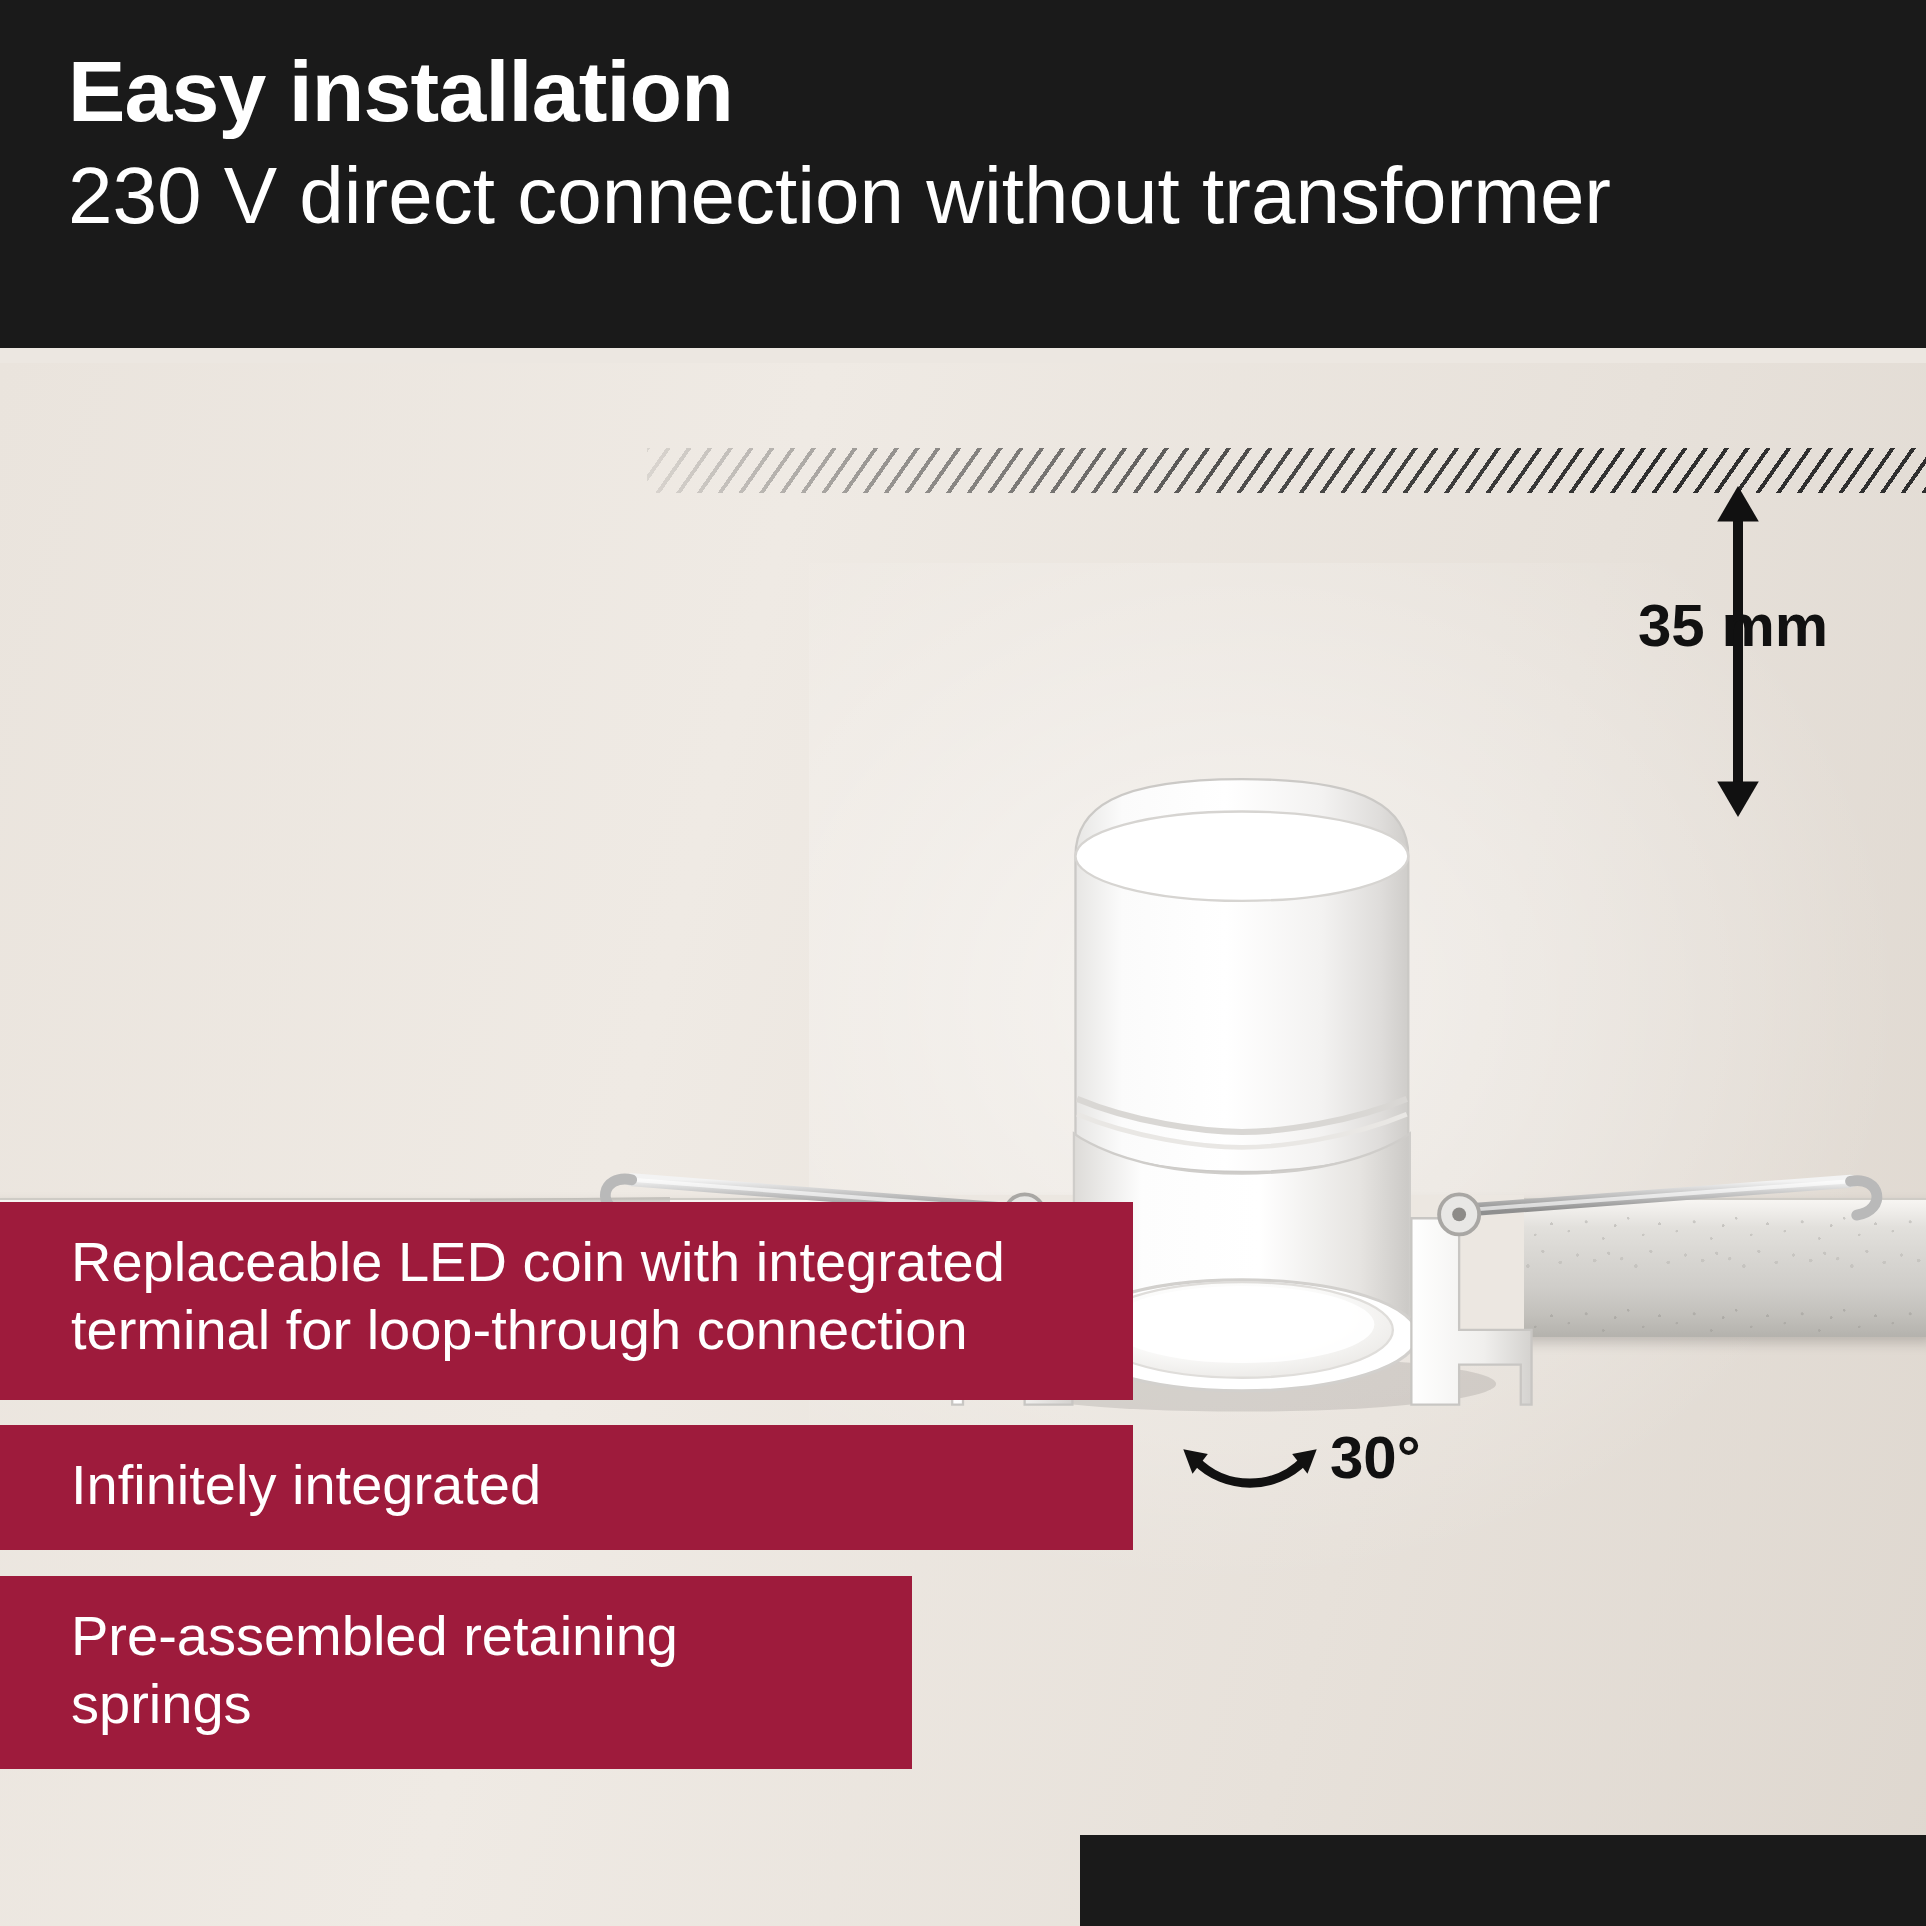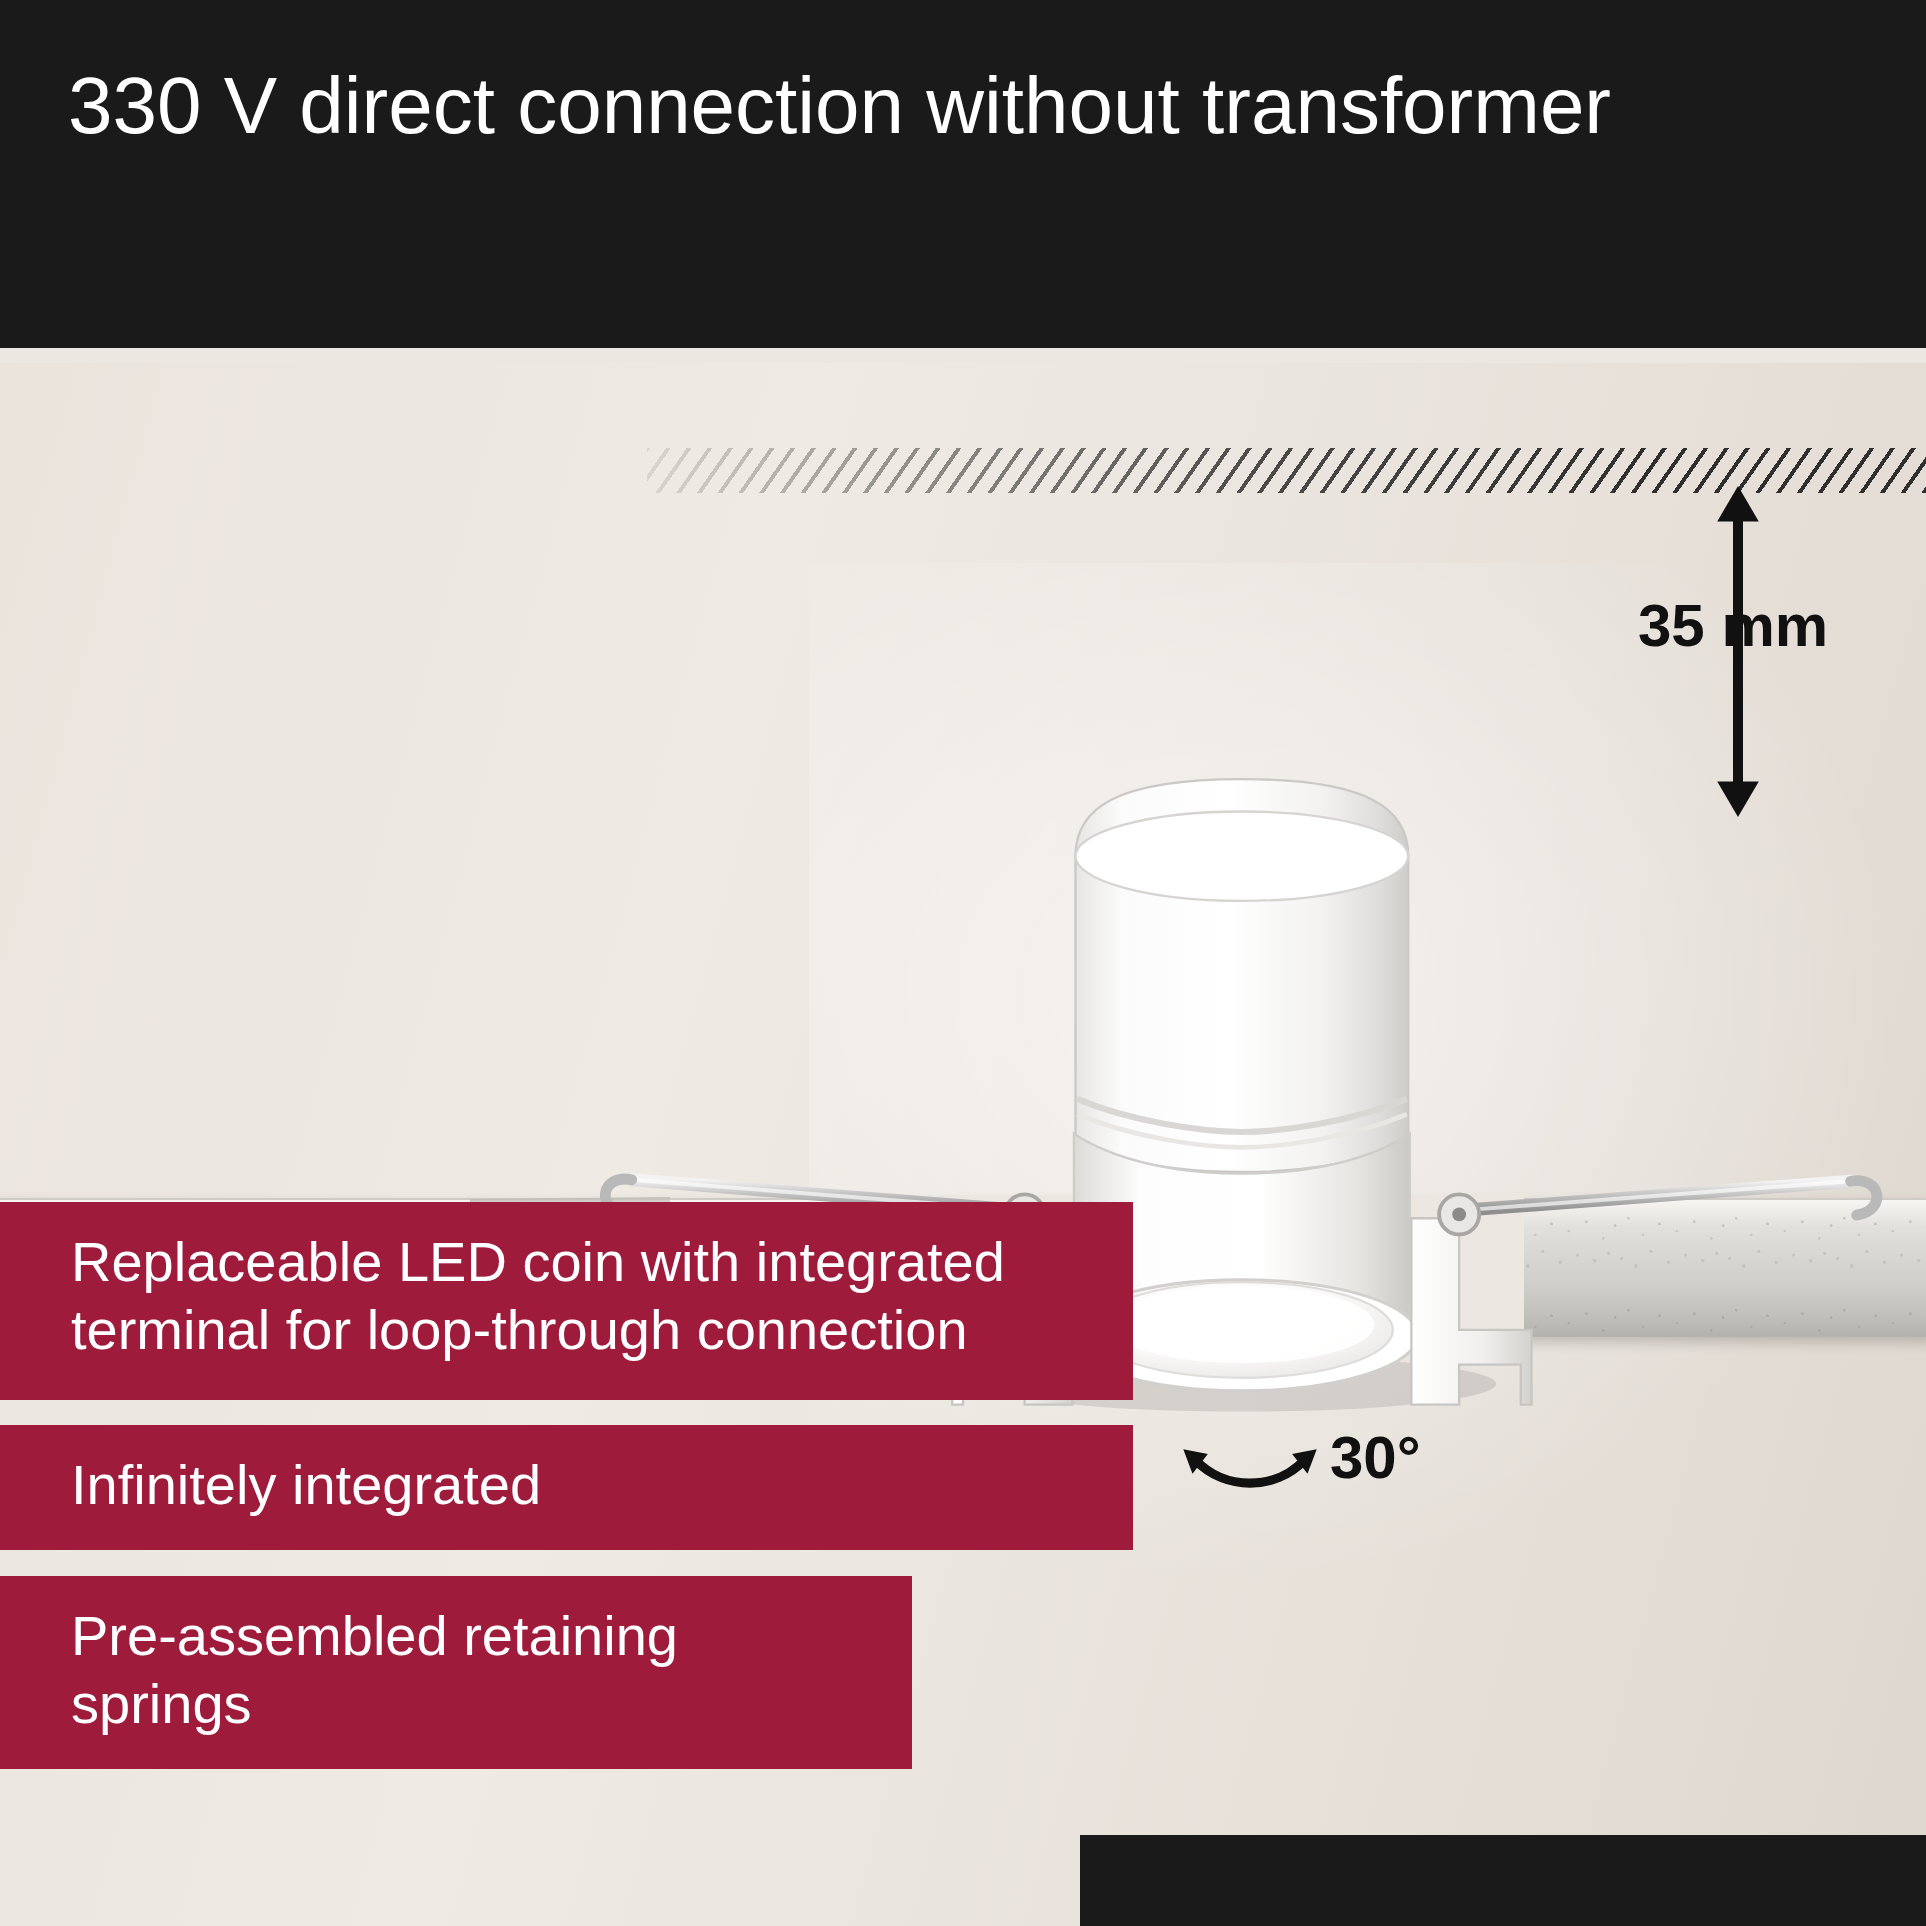--- a/index.html
+++ b/index.html
@@ -202,21 +202,22 @@
     width: 846px; height: 91px;
     background: #1a1a1a;
   }
 </style>
 </head>
 <body>
 
 <div class="page">
 
   <div class="header">
-    <div class="header-sub">330 V direct connection without transformer</div>
+    <div class="header-title">Easy installation</div>
+    <div class="header-sub">230 V direct connection without transformer</div>
   </div>
 
   <div class="scene">
 
     <div class="scene-glow"></div>
 
     <div class="hatch">
       <div class="hatch-inner"></div>
     </div>
 

